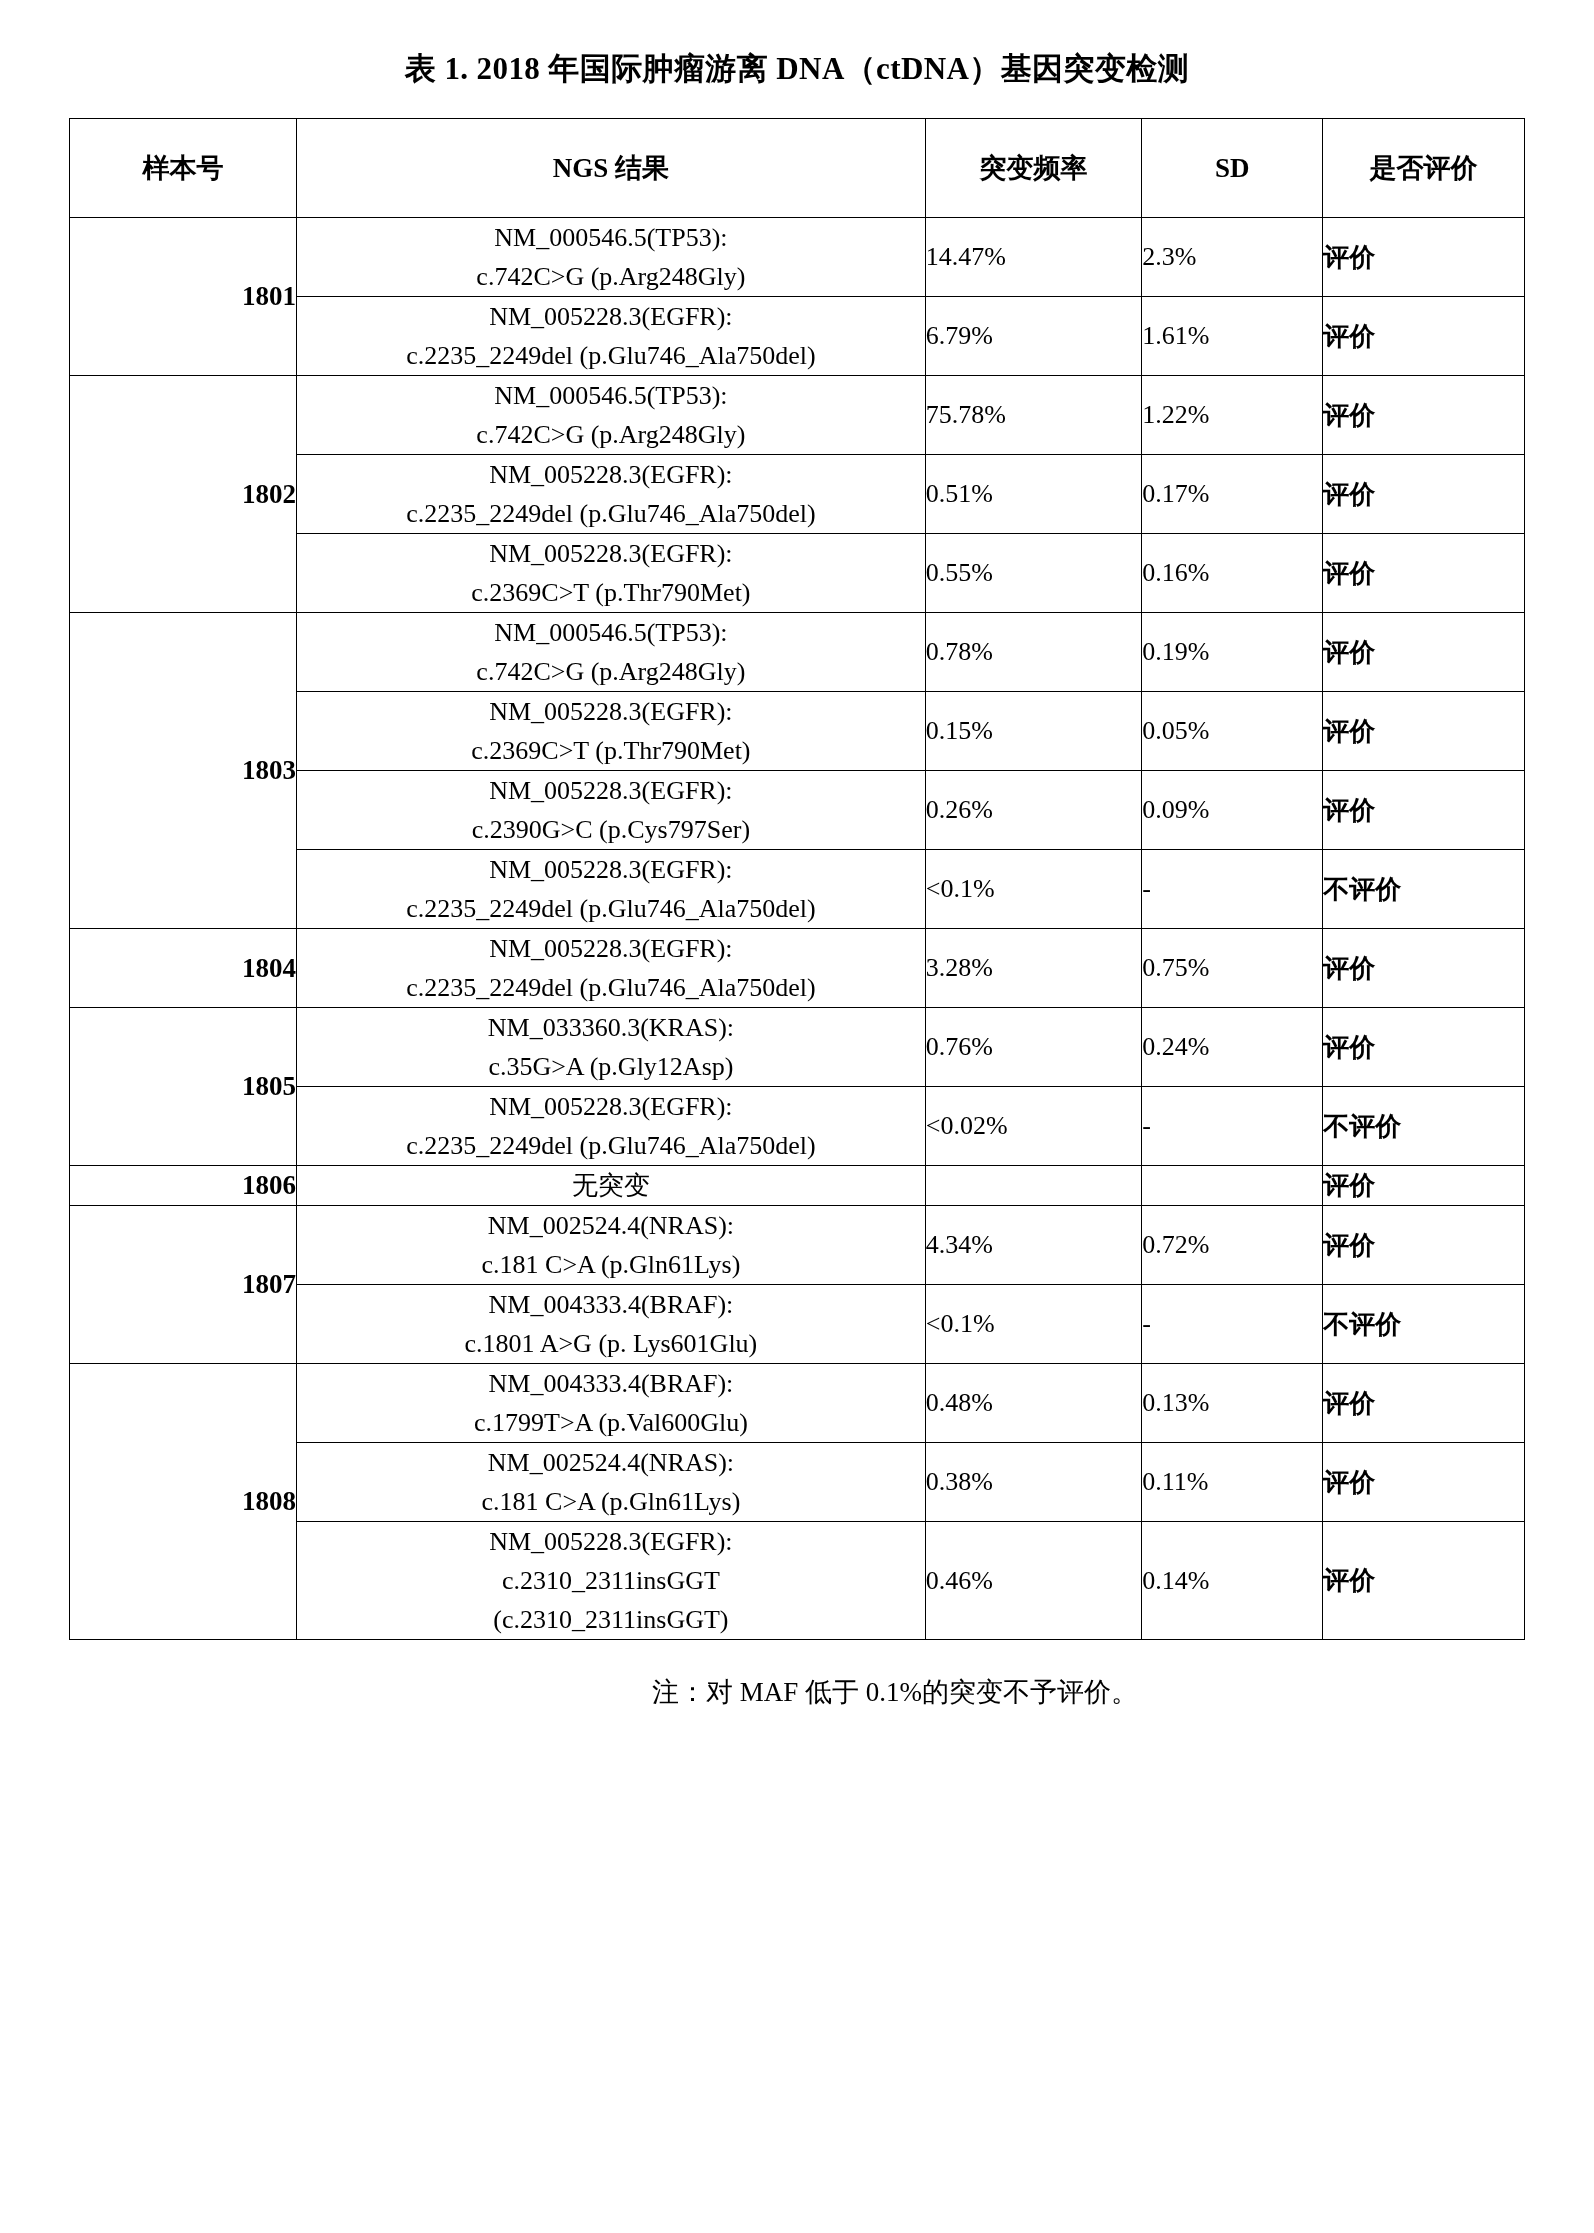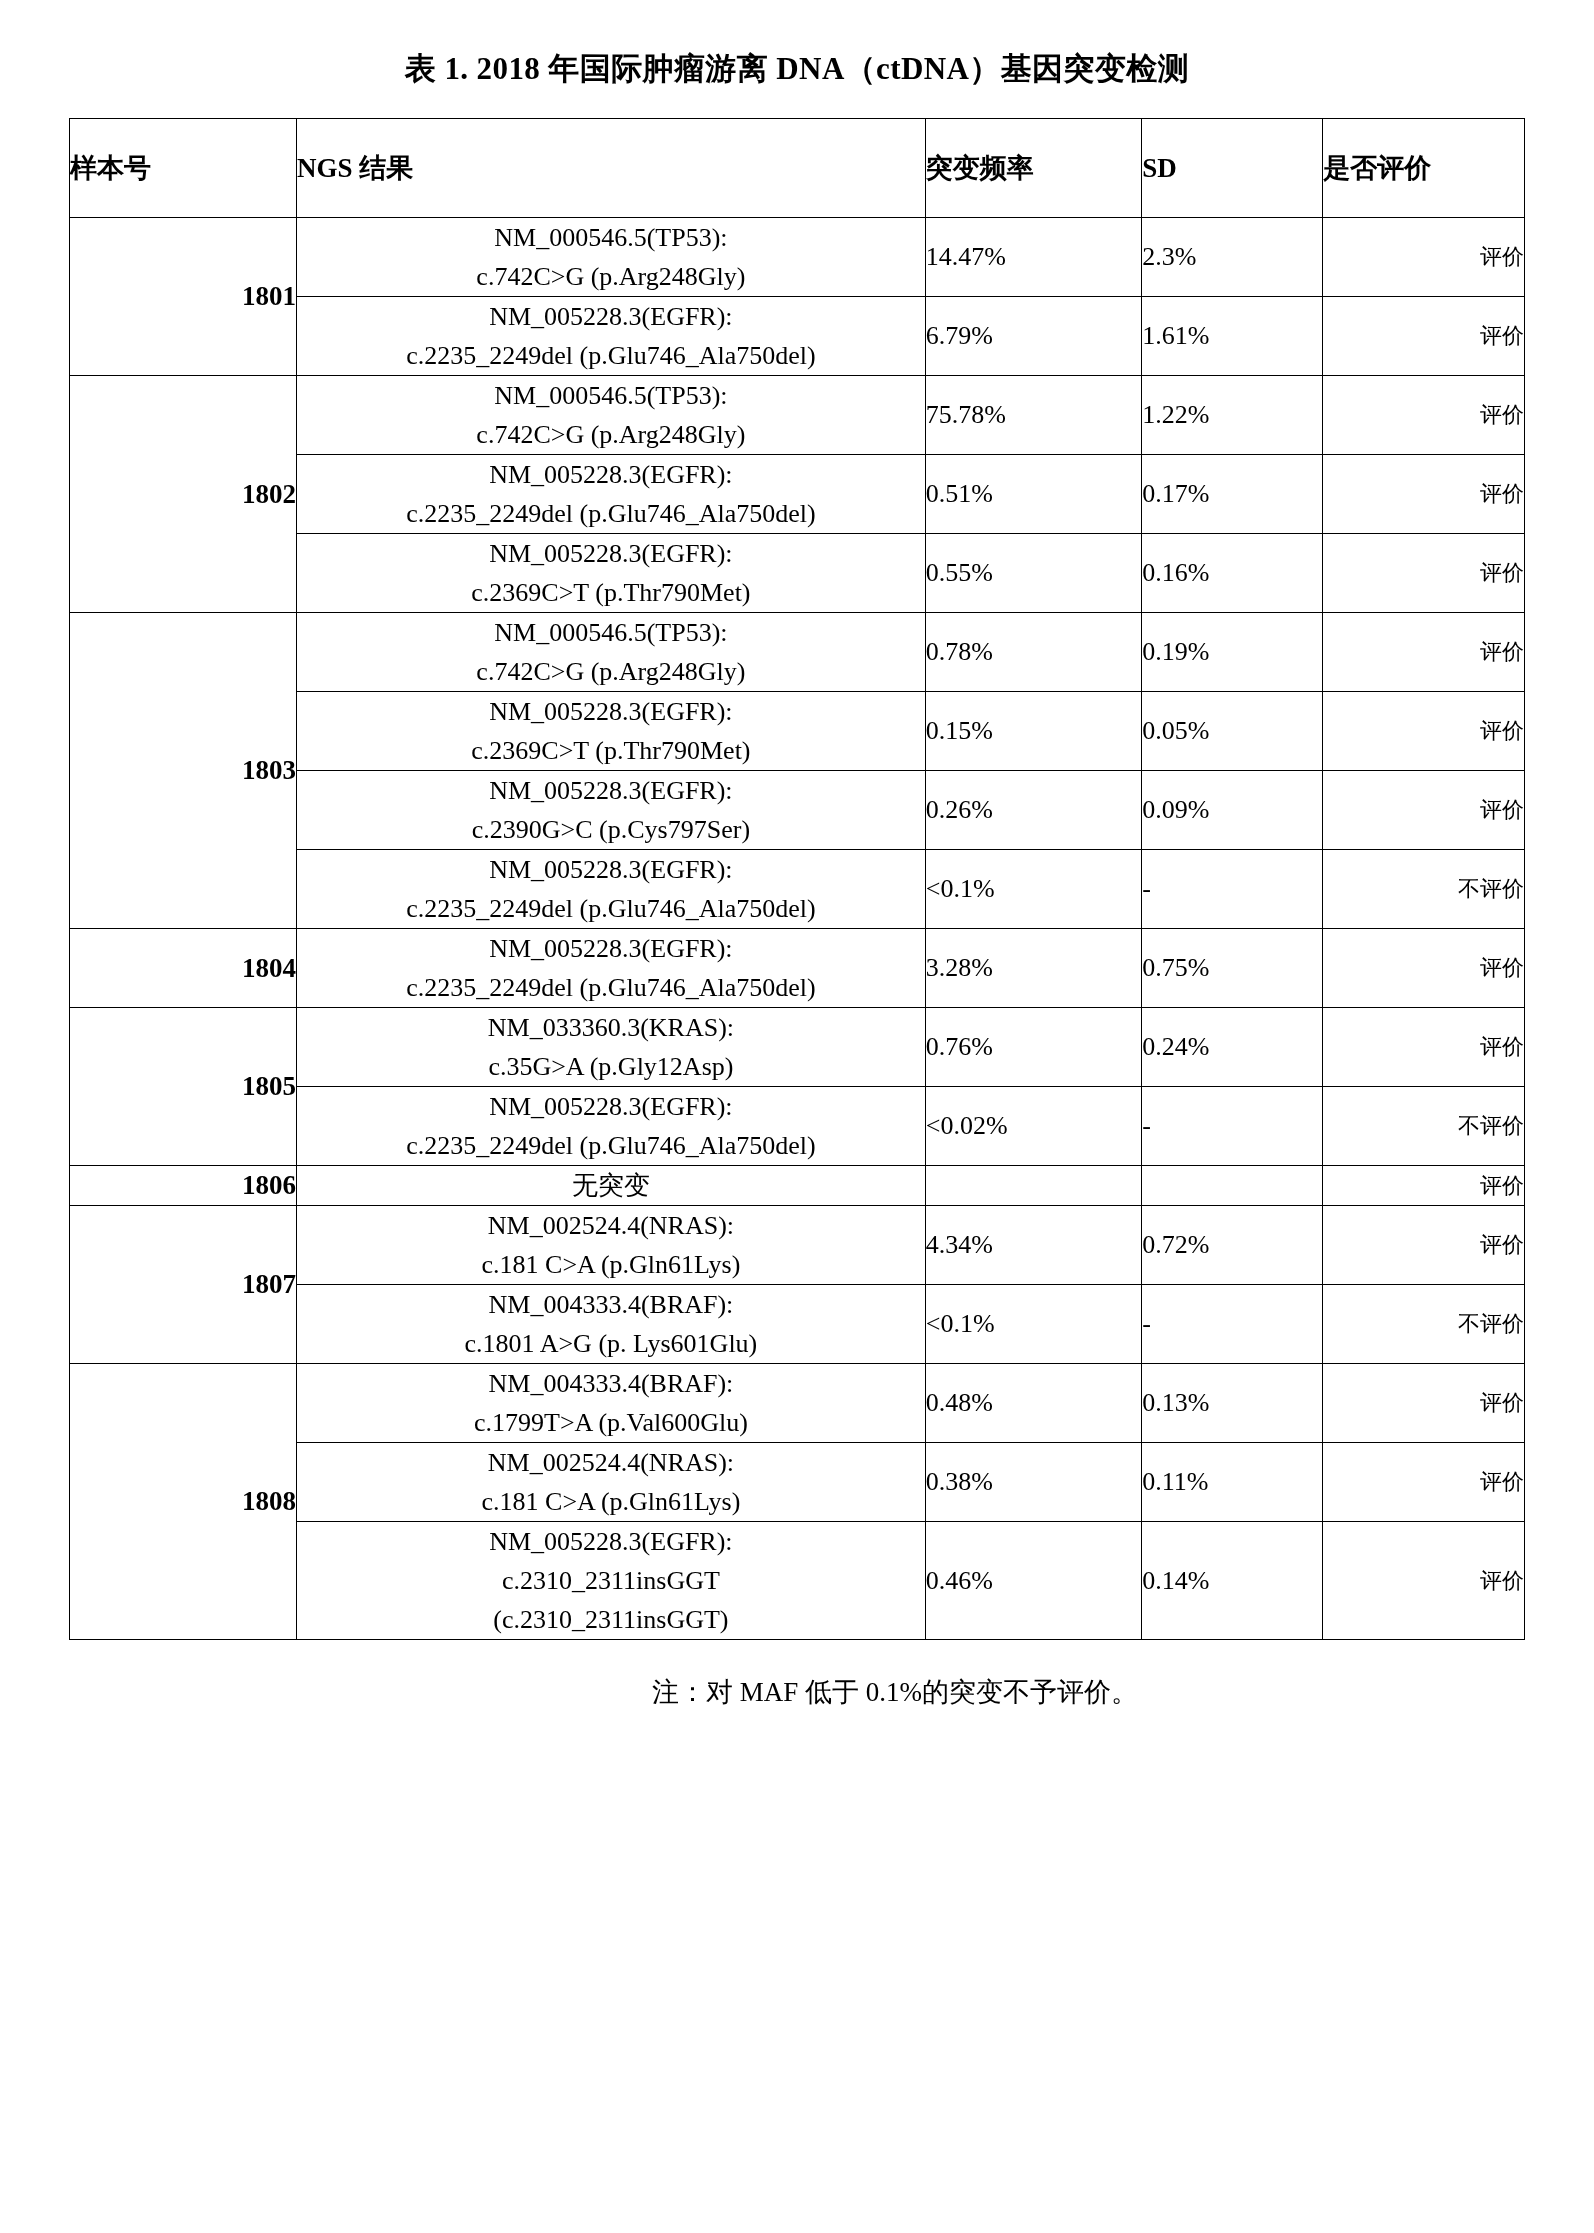--- a/index.html
+++ b/index.html
@@ -42,21 +42,21 @@
   }
   table.main td, table.main th {
     border: 1.6px solid #000000;
     padding: 0;
     vertical-align: middle;
   }
   thead th {
     height: 98px;
     font-size: 27px;
     font-weight: bold;
-    text-align: left;
+    text-align: center;
   }
   
   col.c-sample  { width: 216px; }
   col.c-ngs     { width: 598px; }
   col.c-freq    { width: 206px; }
   col.c-sd      { width: 172px; }
   col.c-eval    { width: 192px; }
 
   td.sample-cell {
     text-align: right;
@@ -68,22 +68,23 @@
     font-size: 26px;
     line-height: 1.5;
     padding: 14px 0 14px 22px;
   }
   td.ngs-cell .ln { display: block; white-space: nowrap; }
   td.num-cell {
     text-align: left;
     font-size: 26px;
   }
   td.eval-cell {
-    text-align: right;
-    font-size: 22px;
+    text-align: left;
+    font-size: 26px;
+    font-weight: bold;
   }
   .note {
     margin: 34px 0 4px 0;
     padding-left: 196px;
     font-size: 27px;
     text-align: center;
   }
 </style>
 </head>
 <body>

